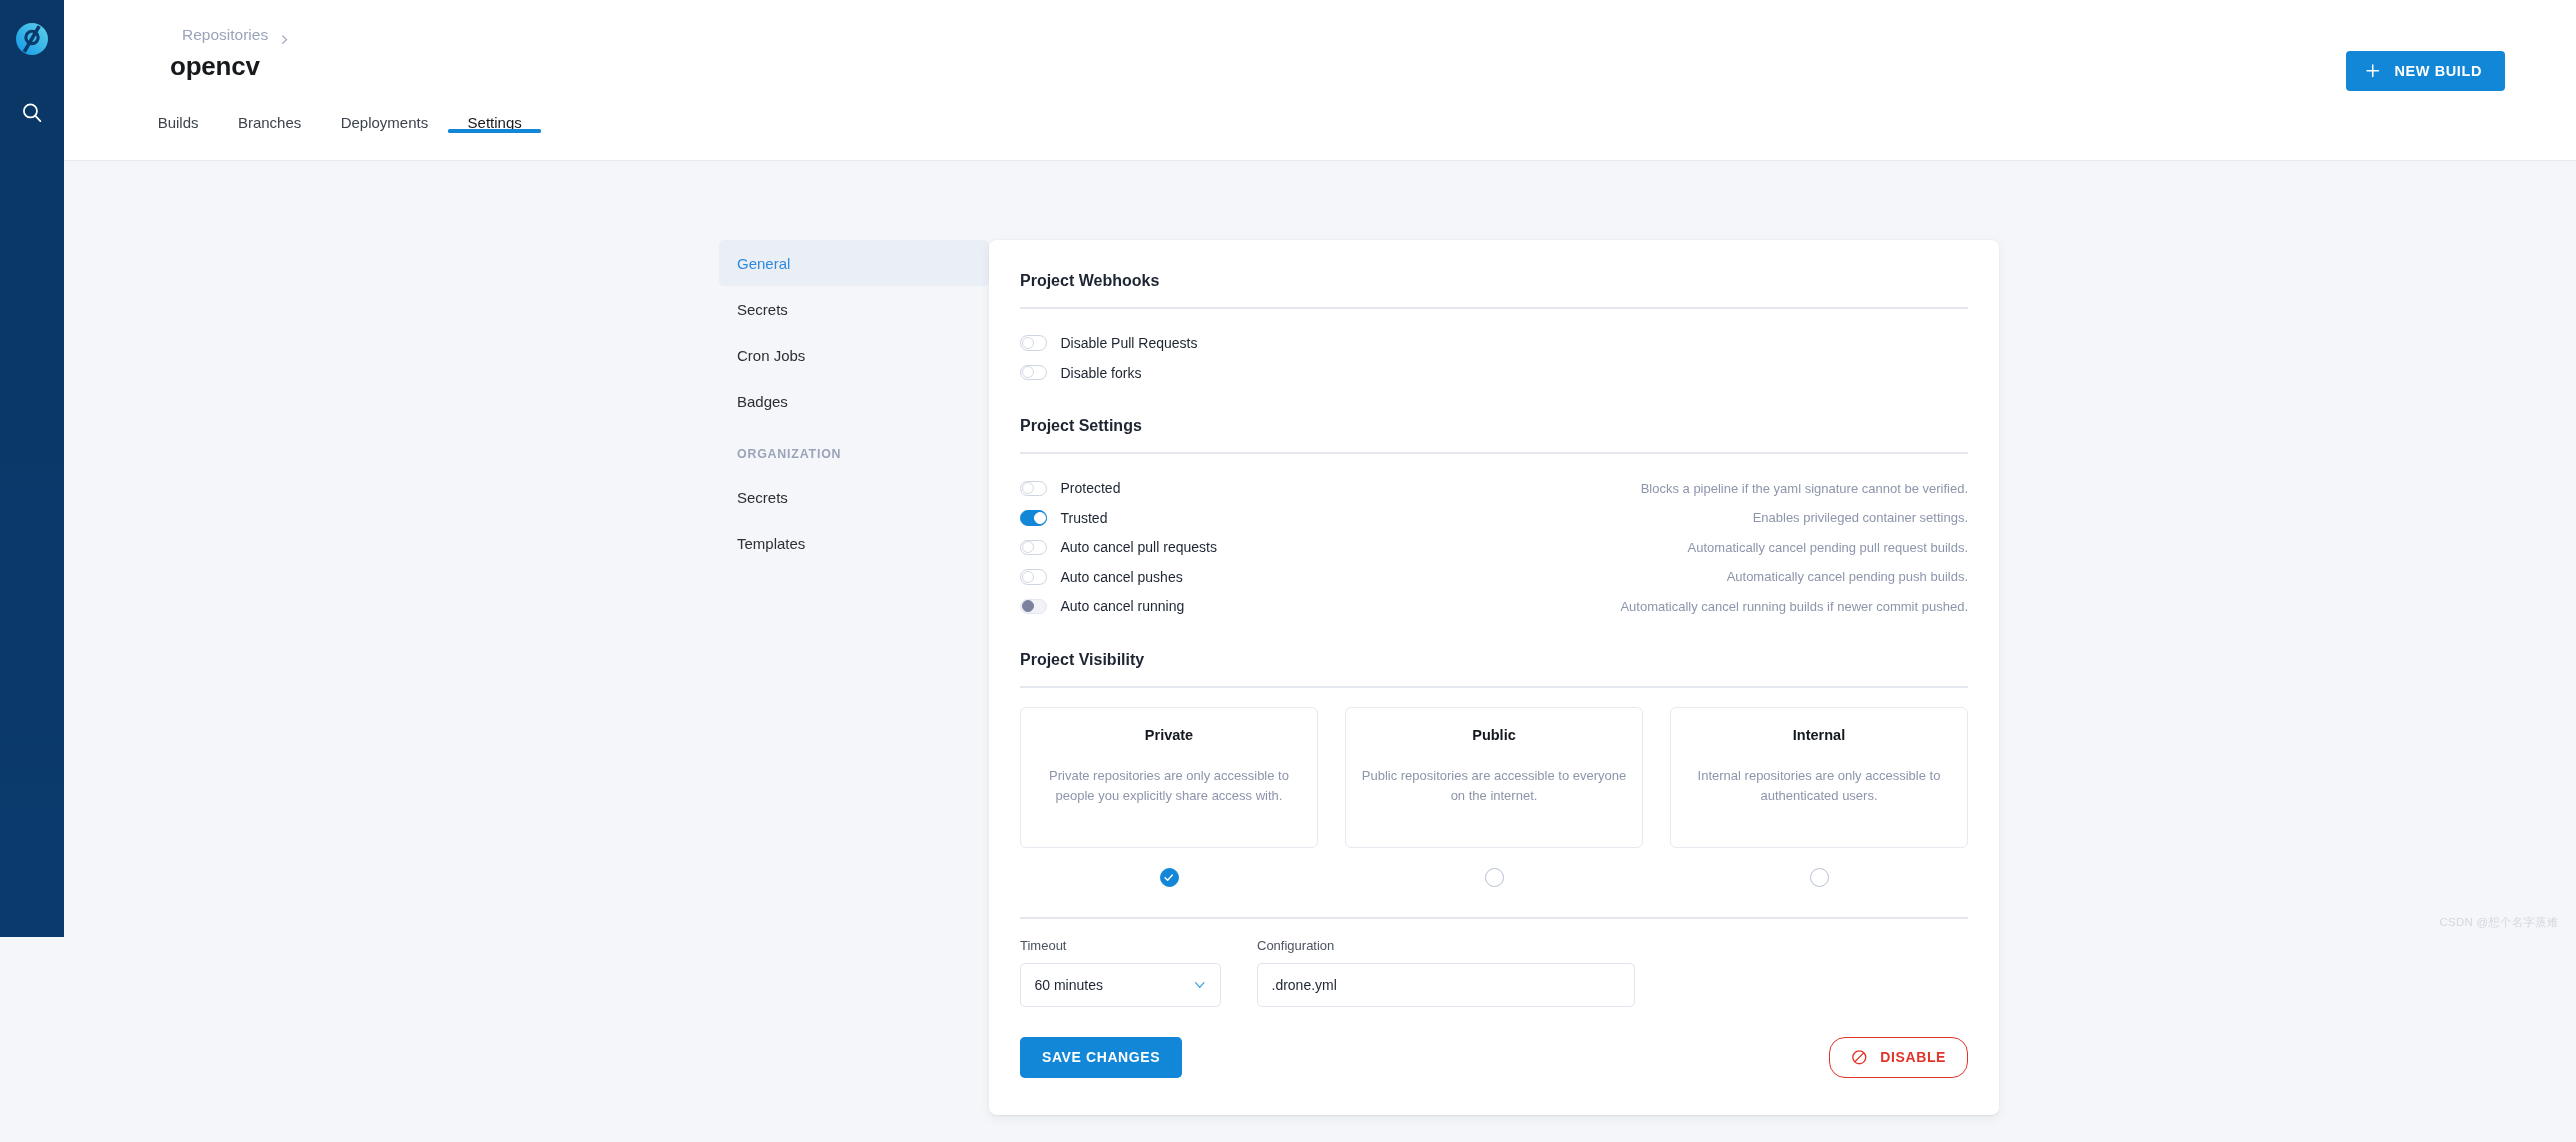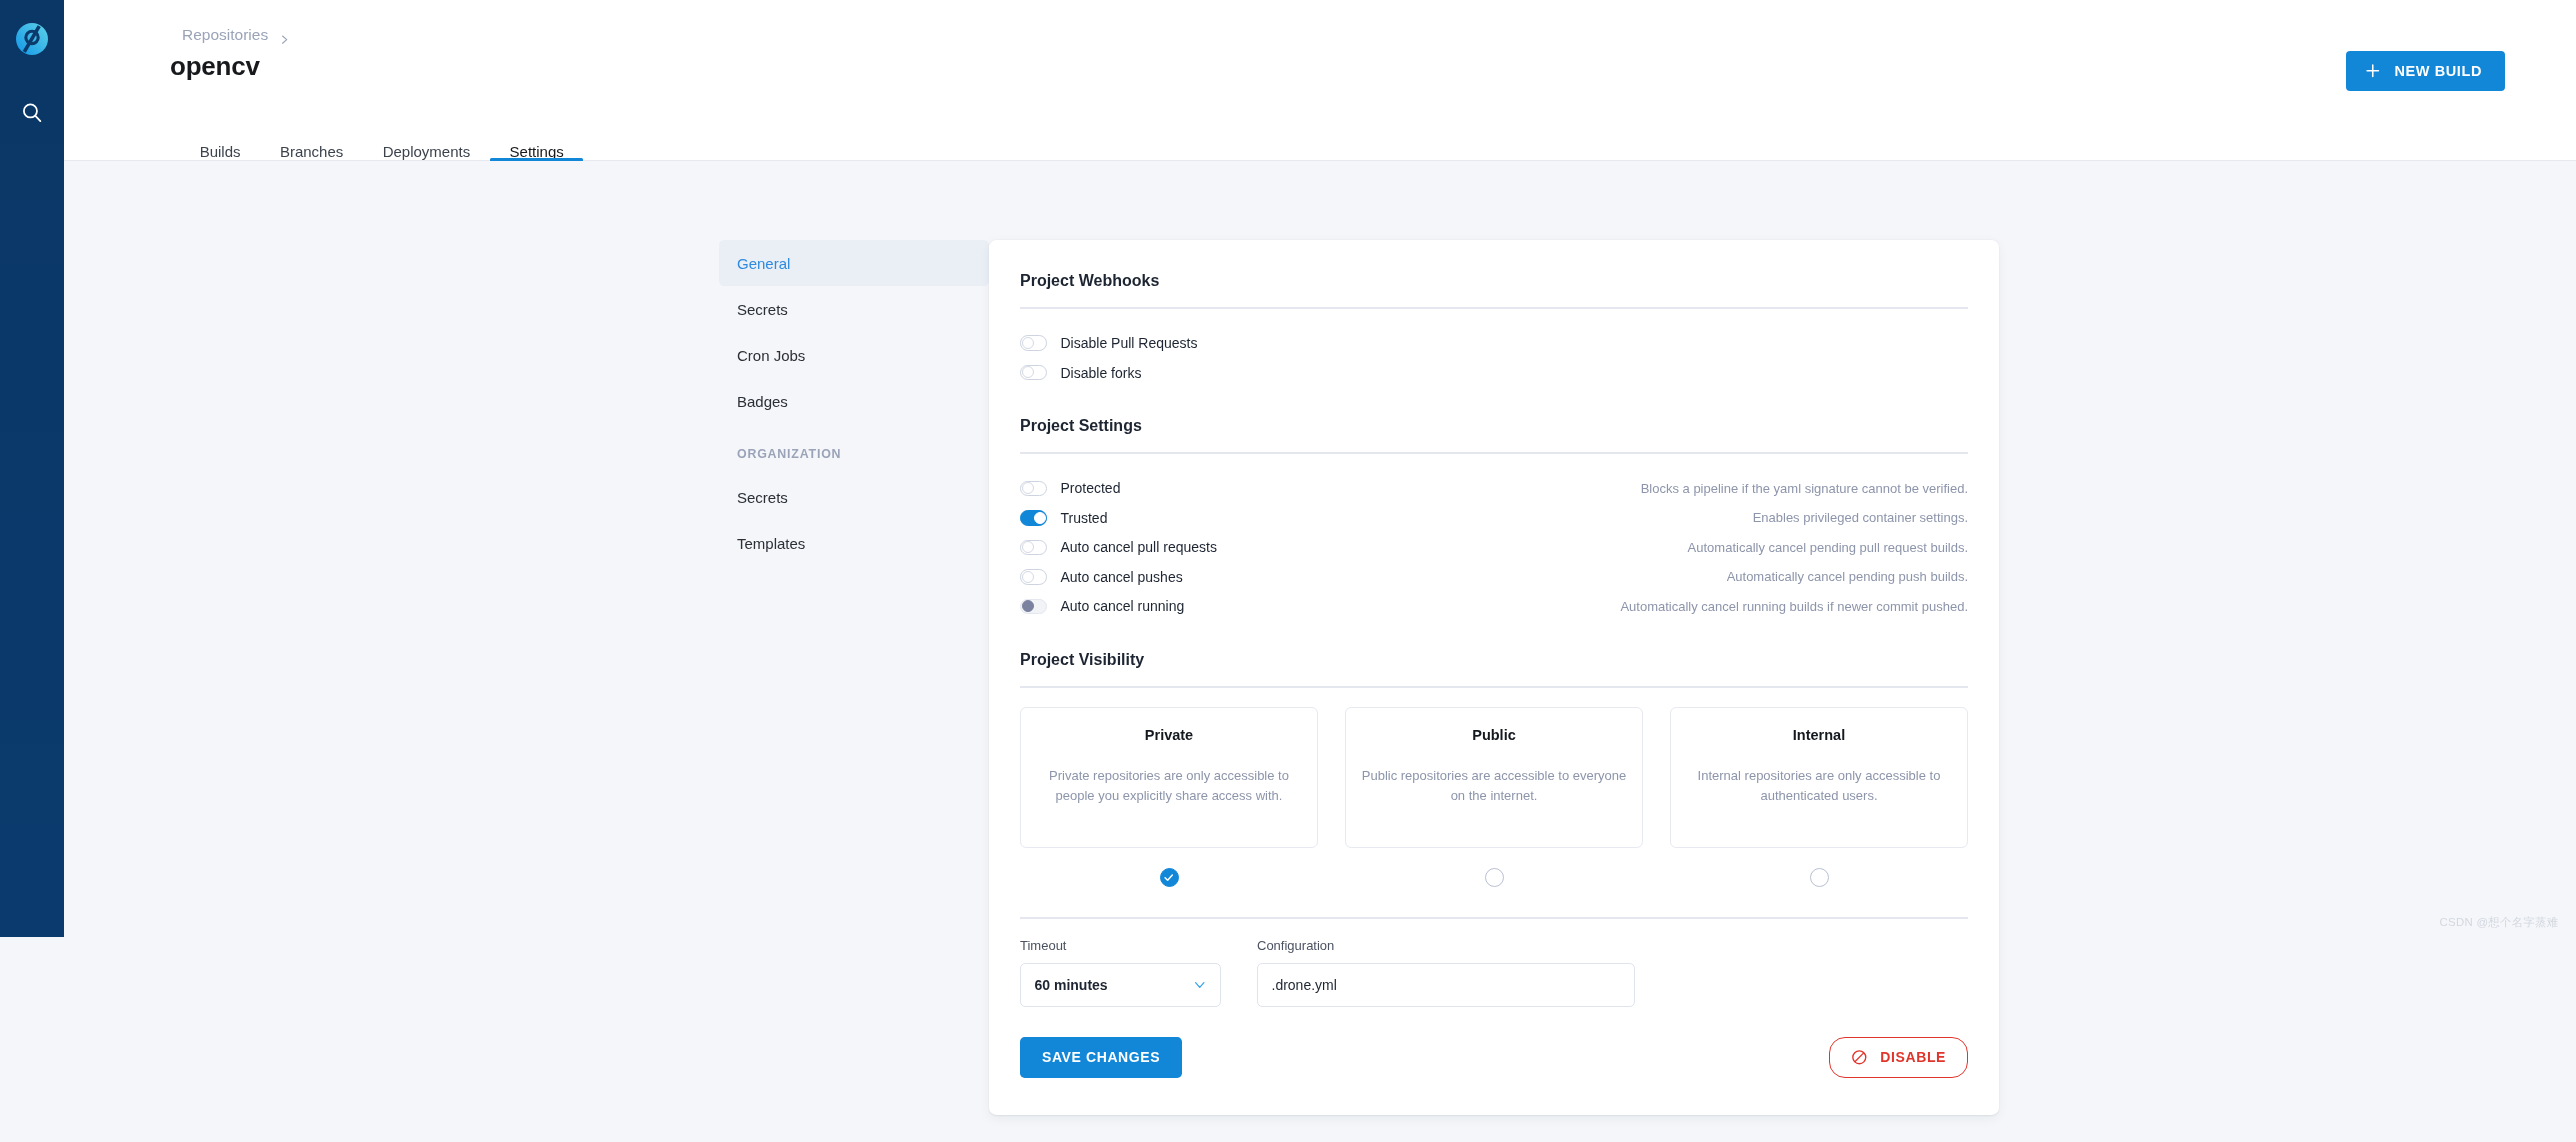--- a/index.html
+++ b/index.html
@@ -100,22 +100,22 @@
   }
   .plus-icon { display:block; width: 15.5px; height: 15.5px; }
 
   
   .tabbar {
     background: #ffffff;
     height: 47px;
     flex: 0 0 47px;
     border-bottom: 1.6px solid #e6e9ef;
     display: flex;
-    align-items: flex-end;
-    padding-left: 116px;
+    align-items: flex-start;
+    padding-left: 74px;
     gap: 0;
   }
   .tab {
     display: flex;
     align-items: center;
     padding: 0 19.7px;
     font-size: 15px;
     color: #3d434d;
     cursor: pointer;
     position: relative;
@@ -320,21 +320,21 @@
     border: 1.3px solid #dfe3ec;
     border-radius: 5.2px;
     background: #ffffff;
     display: flex;
     align-items: center;
     padding: 0 13.5px;
     font-size: 14px;
     color: #1d2532;
     cursor: pointer;
   }
-  .select-box { width: 201px; justify-content: space-between; font-weight: bold; }
+  .select-box { width: 201px; justify-content: space-between; }
   .text-box { width: 378px; }
   .chev-down { display:block; width: 13.5px; height: 13.5px; }
 
   
   .footer-row {
     display: flex;
     justify-content: space-between;
     align-items: center;
   }
   .save-btn {

